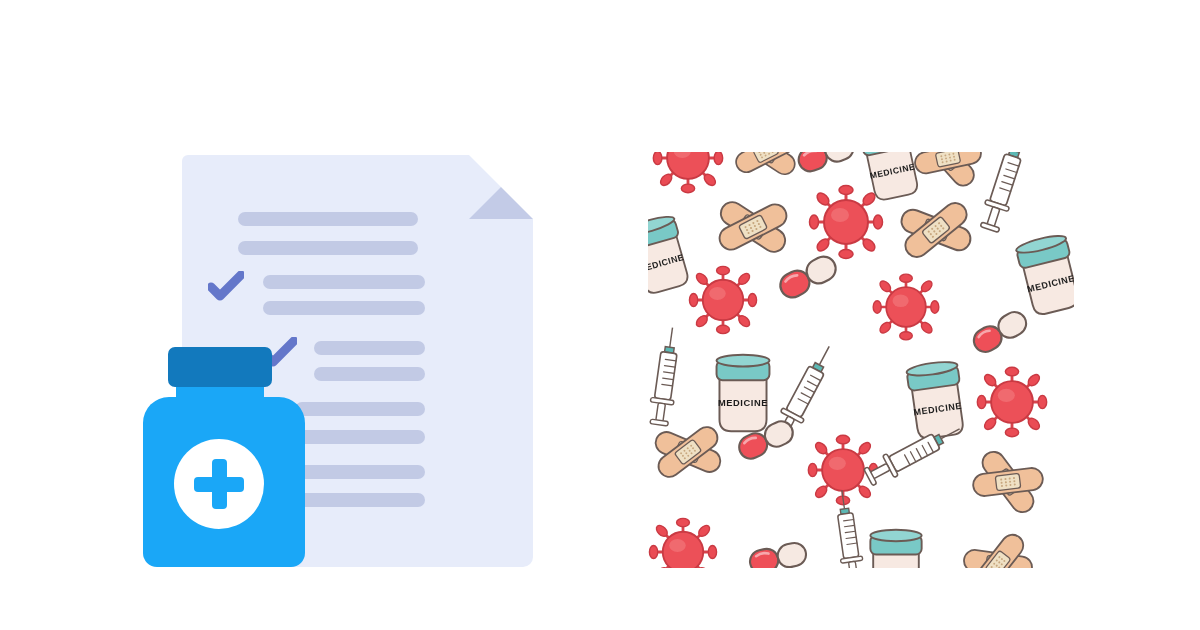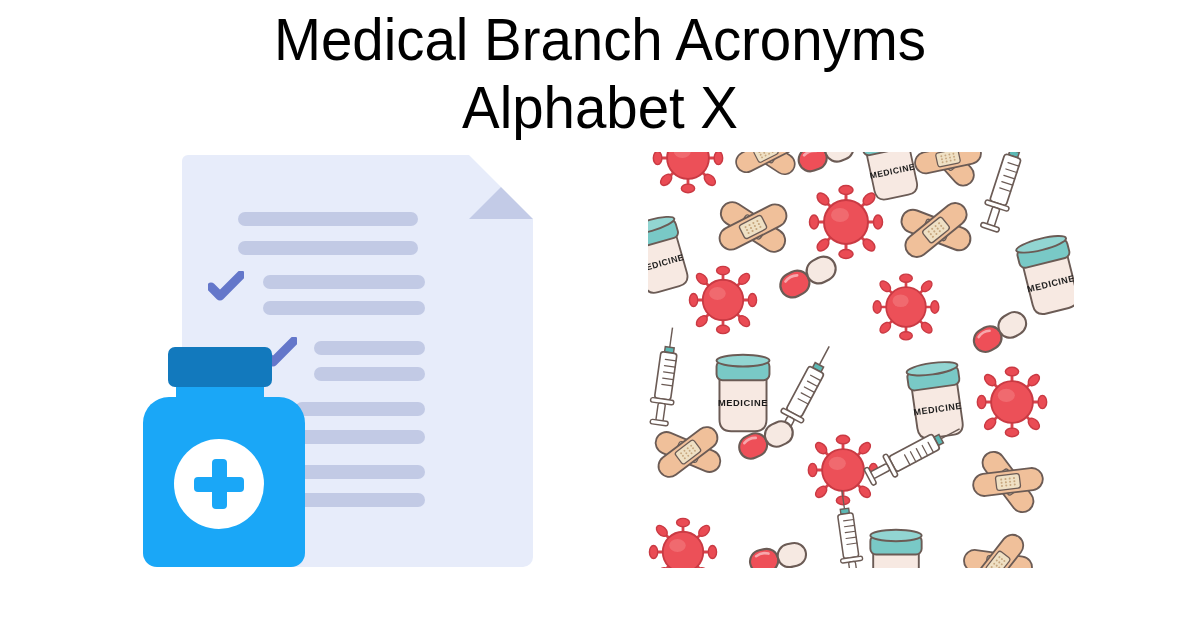--- a/index.html
+++ b/index.html
@@ -147,24 +147,20 @@
     background: #ffffff;
     overflow: hidden;
   }
   .right-illustration svg { display: block; }
 </style>
 </head>
 <body>
 
 <div class="page">
 
-  <div class="title-block">
-    <div class="title-line">Medical Branch Acronyms</div>
-    <div class="title-line">Alphabet X</div>
-  </div>
 
   <div class="left-illustration">
 
     <div class="doc-sheet">
       <div class="doc-fold-tri"></div>
       <div class="doc-fold"></div>
 
       <div class="doc-line" style="left:56px; top:57px; width:180px;"></div>
       <div class="doc-line" style="left:56px; top:86px; width:180px;"></div>
 

